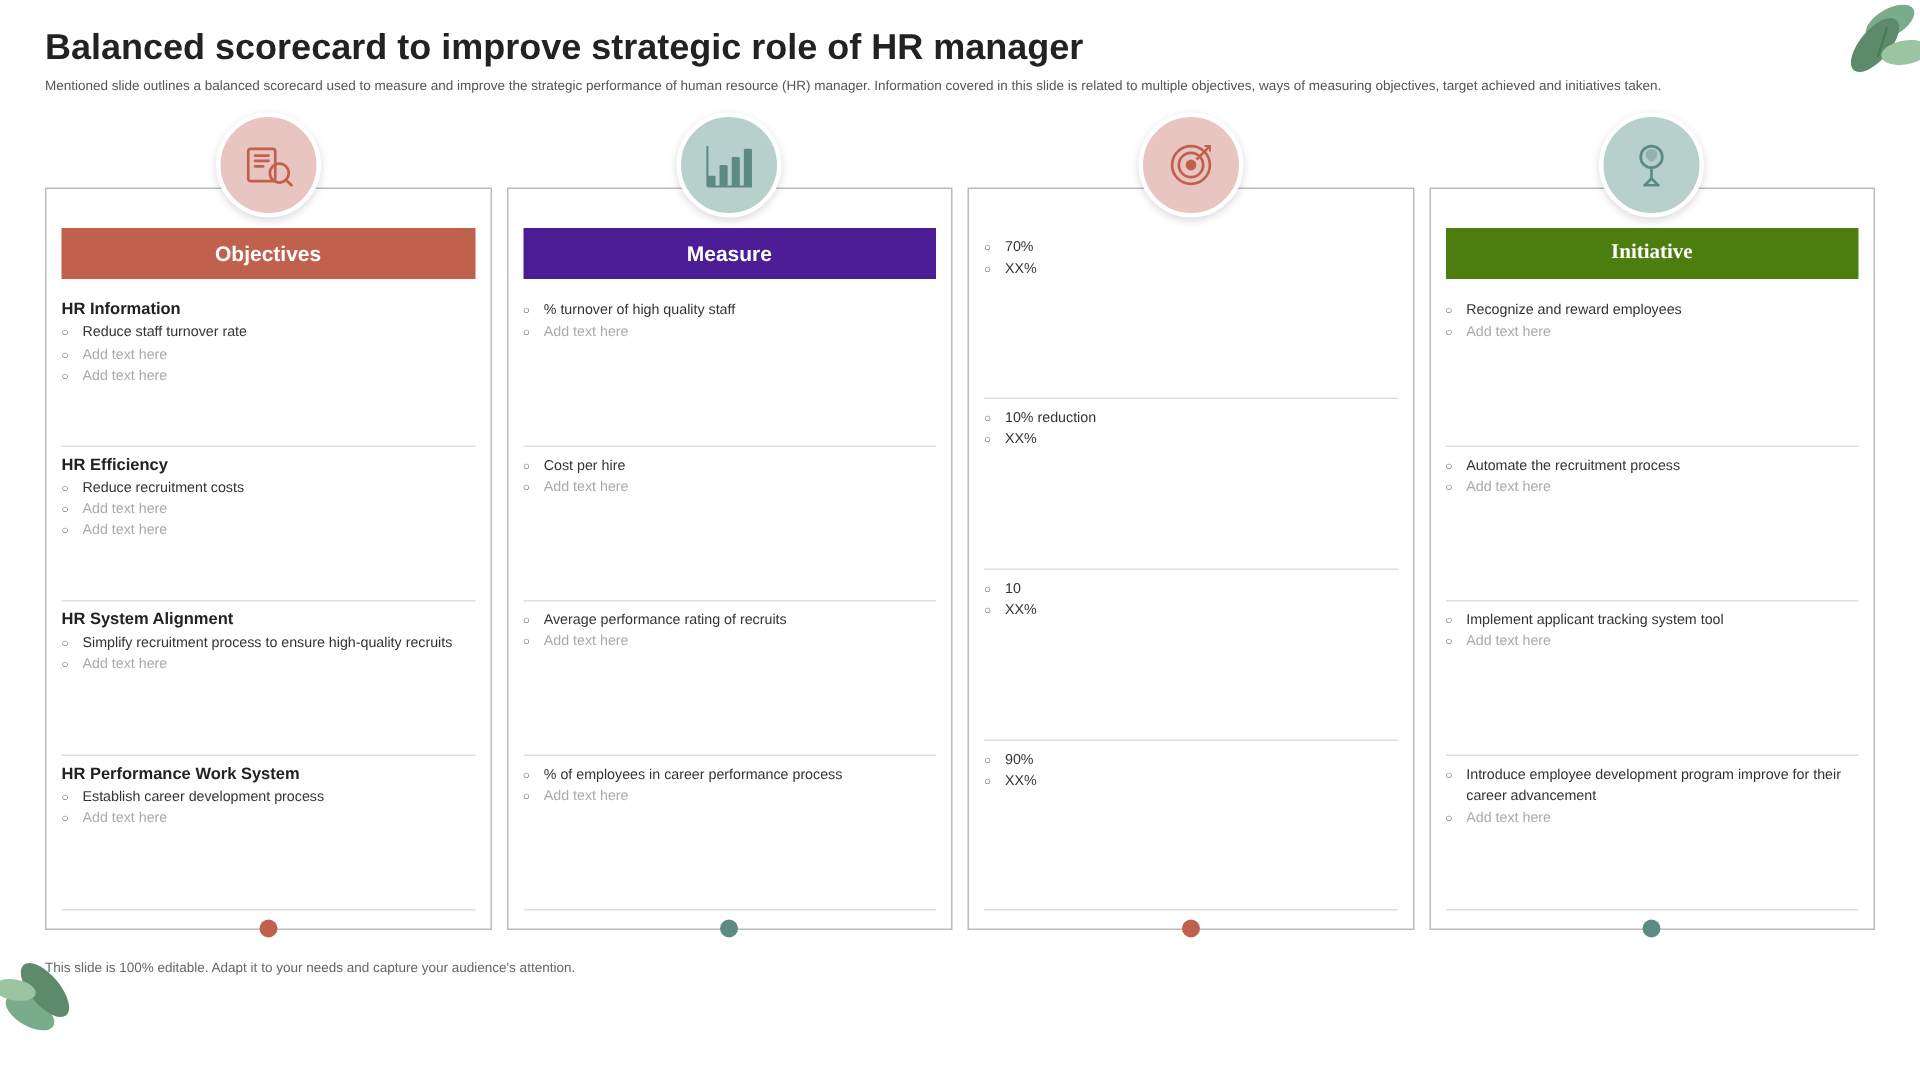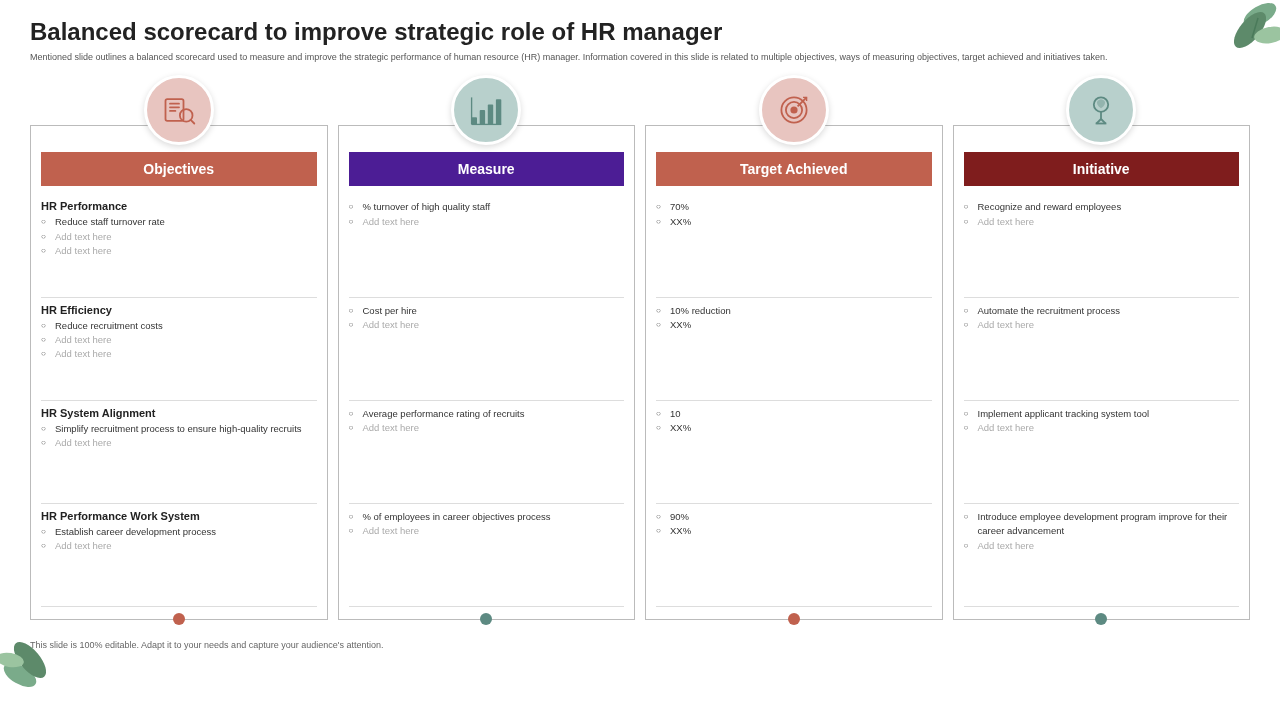--- a/index.html
+++ b/index.html
@@ -219,21 +219,21 @@
     <rect x="9" y="16" width="12" height="2" rx="1" fill="#c0614e"></rect>
     <rect x="9" y="20" width="8" height="2" rx="1" fill="#c0614e"></rect>
     <circle cx="28" cy="26" r="7" stroke="#c0614e" stroke-width="2" fill="none"></circle>
     <line x1="33" y1="31" x2="37" y2="35" stroke="#c0614e" stroke-width="2" stroke-linecap="round"></line>
   </svg>
           </div>
         </div>
         <div class="col-inner">
           <div class="col-header" style="background: rgb(192, 97, 78);">Objectives</div>
           <div class="section-block">
-            <div class="section-title">HR Performance</div>
+            <div class="section-title">HR Information</div>
             <ul class="bullet-list">
               <li>Reduce staff turnover rate</li>
               <li><span class="add-text">Add text here</span></li>
               <li><span class="add-text">Add text here</span></li>
             </ul>
           </div>
           <div class="section-block">
             <div class="section-title">HR Efficiency</div>
             <ul class="bullet-list">
               <li>Reduce recruitment costs</li>
@@ -286,41 +286,40 @@
             </ul>
           </div>
           <div class="section-block">
             <ul class="bullet-list">
               <li>Average performance rating of recruits</li>
               <li><span class="add-text">Add text here</span></li>
             </ul>
           </div>
           <div class="section-block">
             <ul class="bullet-list">
-              <li>% of employees in career objectives process</li>
+              <li>% of employees in career performance process</li>
               <li><span class="add-text">Add text here</span></li>
             </ul>
           </div>
           <div class="bottom-dot" style="background: rgb(93, 138, 130);"></div>
         </div>
       </div>
       <div class="column col-target">
         <div class="icon-circle-wrapper">
           <div class="icon-circle" style="background: rgb(232, 197, 192);">
             <svg viewBox="0 0 40 40" fill="none" xmlns="http://www.w3.org/2000/svg">
     <circle cx="20" cy="20" r="14" stroke="#c0614e" stroke-width="2" fill="none"></circle>
     <circle cx="20" cy="20" r="9" stroke="#c0614e" stroke-width="2" fill="none"></circle>
     <circle cx="20" cy="20" r="4" fill="#c0614e"></circle>
     <line x1="34" y1="6" x2="24" y2="16" stroke="#c0614e" stroke-width="2"></line>
     <polyline points="30,6 34,6 34,10" stroke="#c0614e" stroke-width="1.5" fill="none"></polyline>
   </svg>
           </div>
         </div>
         <div class="col-inner">
-          <div class="col-header" style="background: rgb(192, 97, 78);">Target Achieved</div>
           <div class="section-block">
             <ul class="bullet-list">
               <li>70%</li>
               <li>XX%</li>
             </ul>
           </div>
           <div class="section-block">
             <ul class="bullet-list">
               <li>10% reduction</li>
               <li>XX%</li>
@@ -348,21 +347,21 @@
     <circle cx="20" cy="14" r="8" stroke="#5d8a82" stroke-width="2" fill="none"></circle>
     <path d="M16 10 Q20 6 24 10 Q26 14 20 18 Q14 14 16 10Z" fill="#5d8a82" opacity="0.4"></path>
     <line x1="20" y1="22" x2="20" y2="30" stroke="#5d8a82" stroke-width="2"></line>
     <line x1="14" y1="35" x2="26" y2="35" stroke="#5d8a82" stroke-width="2"></line>
     <line x1="20" y1="30" x2="15" y2="35" stroke="#5d8a82" stroke-width="2"></line>
     <line x1="20" y1="30" x2="25" y2="35" stroke="#5d8a82" stroke-width="2"></line>
   </svg>
           </div>
         </div>
         <div class="col-inner">
-          <div class="col-header" style="background: #7f1d1d;">Initiative</div>
+          <div class="col-header" style="background: #4d7c0f; font-family: Liberation Serif, serif;">Initiative</div>
           <div class="section-block">
             <ul class="bullet-list">
               <li>Recognize and reward employees</li>
               <li><span class="add-text">Add text here</span></li>
             </ul>
           </div>
           <div class="section-block">
             <ul class="bullet-list">
               <li>Automate the recruitment process</li>
               <li><span class="add-text">Add text here</span></li>

